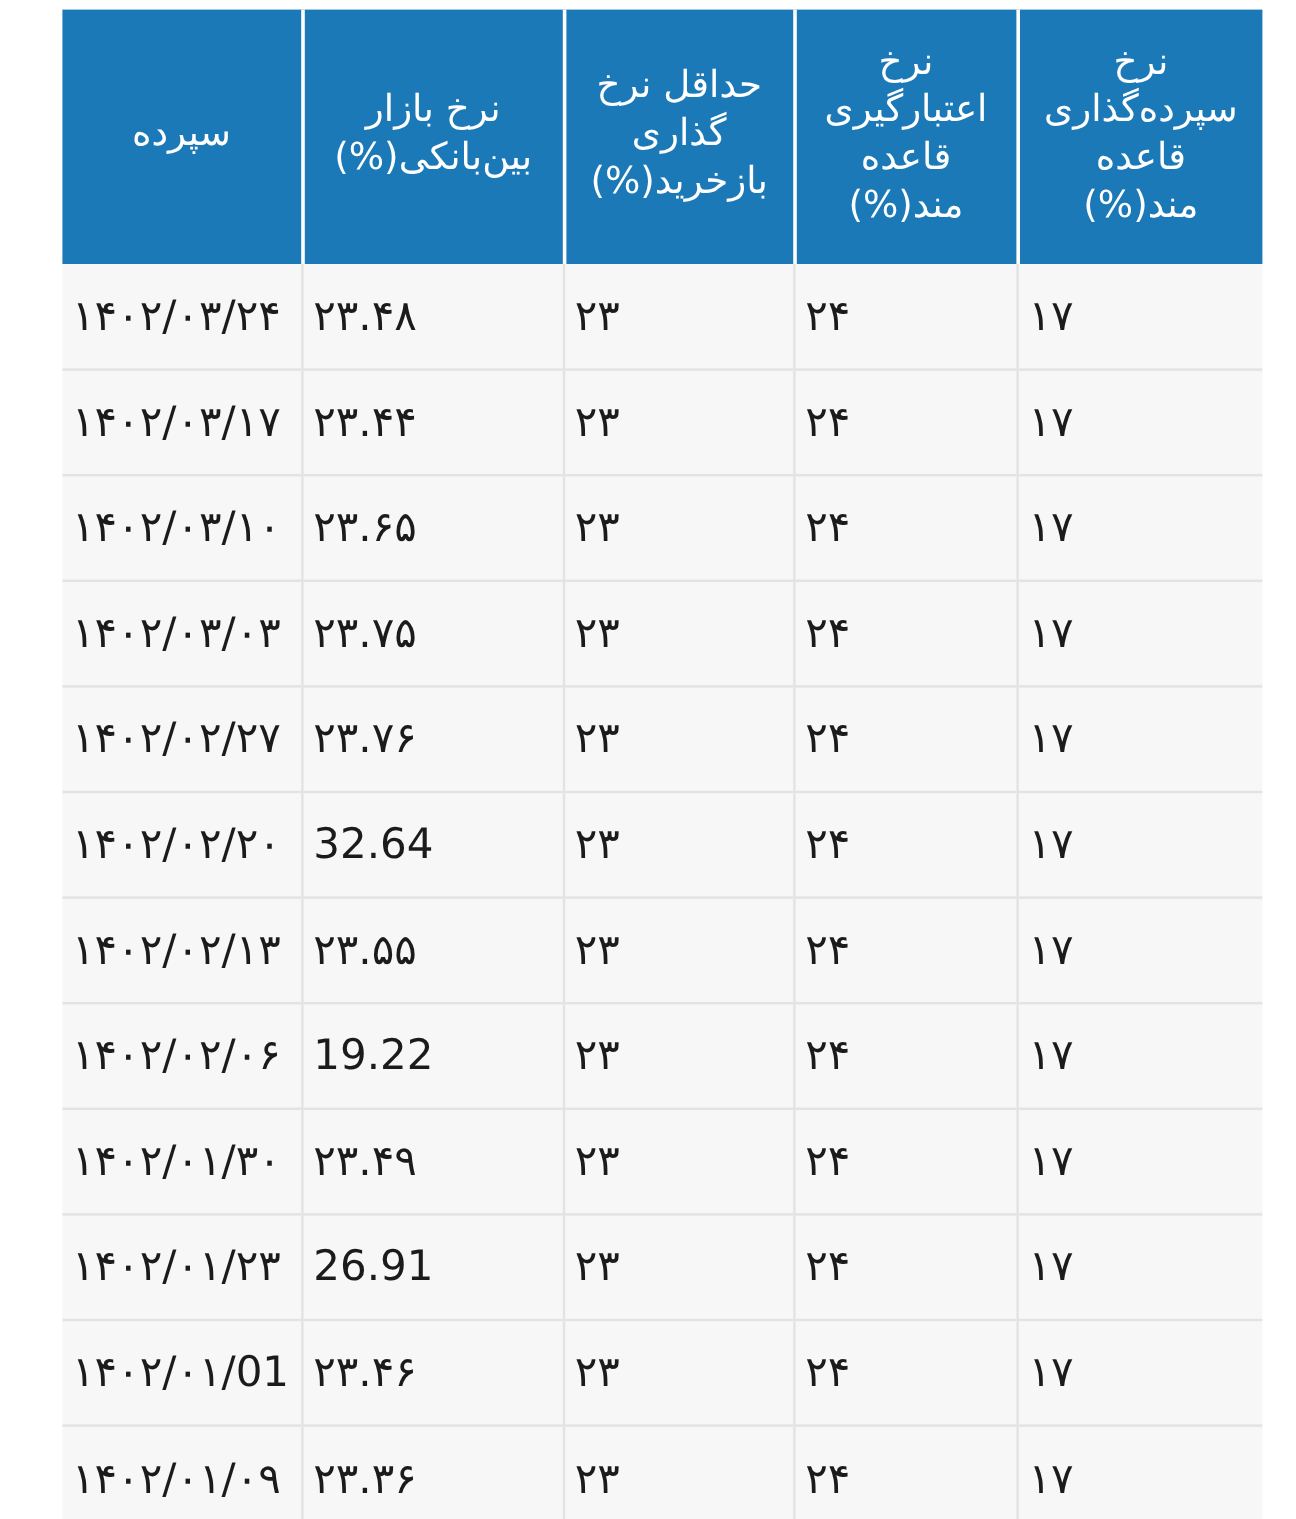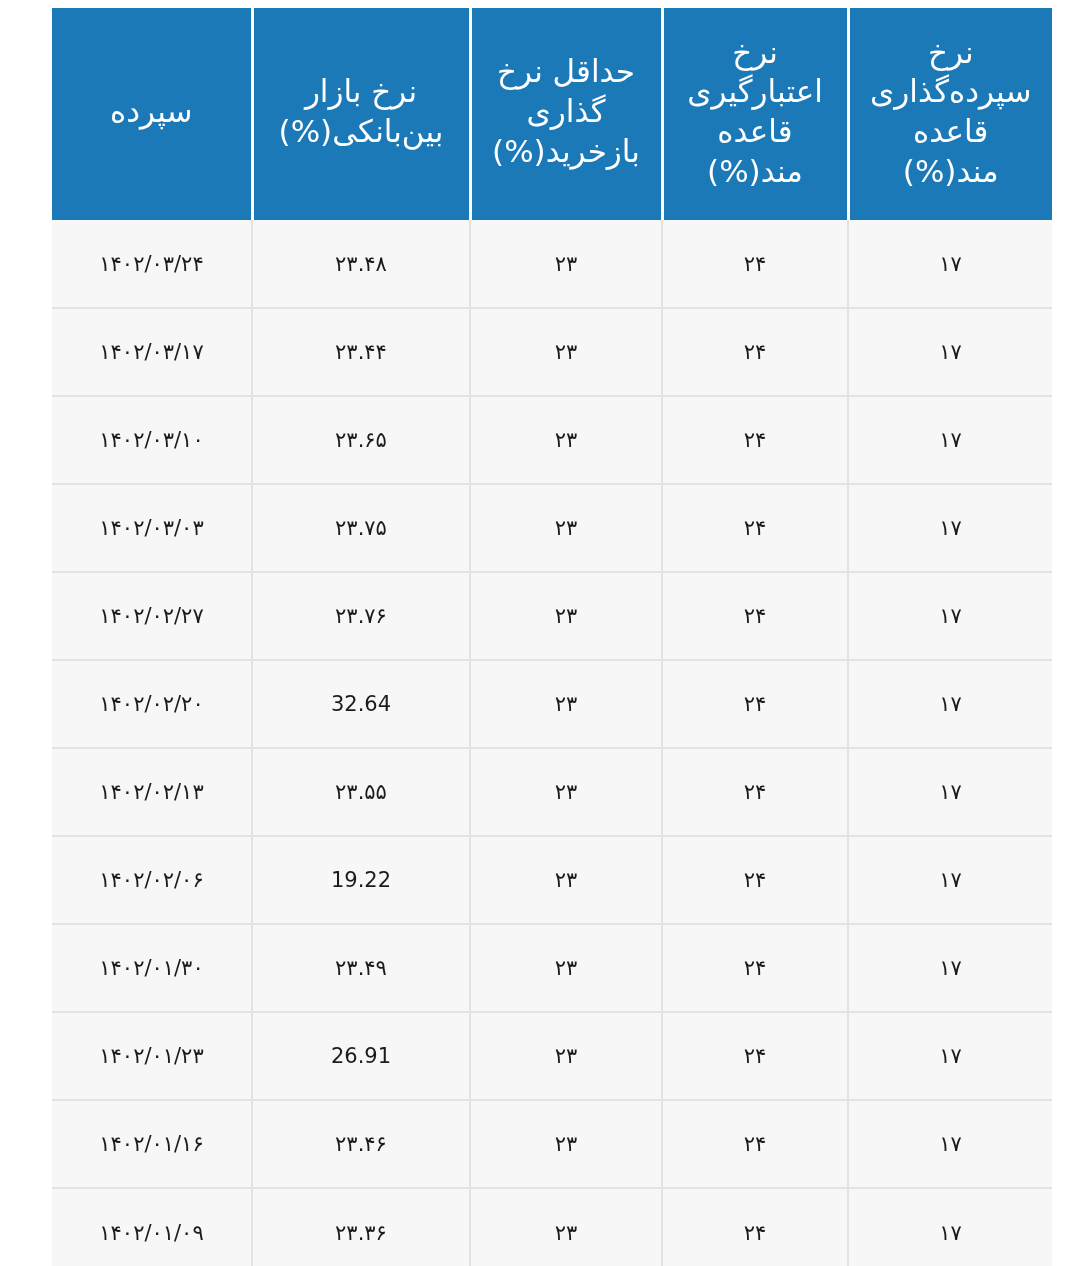--- a/index.html
+++ b/index.html
@@ -50,22 +50,22 @@
     height: 212px;
     border-left: 3px solid #ffffff;
     box-sizing: border-box;
   }
   table.rates thead th:last-child {
     border-left: none;
   }
   table.rates tbody td {
     background: #f7f7f7;
     color: #1b1b1b;
-    font-size: 21px;
-    text-align: center;
+    font-size: 35px;
+    text-align: left;
     vertical-align: middle;
     height: 88px;
     padding: 4px 8px;
     border-bottom: 2px solid #e3e3e3;
     border-left: 2px solid #e3e3e3;
     box-sizing: border-box;
     white-space: nowrap;
   }
   table.rates tbody td:last-child {
     border-left: none;
@@ -185,21 +185,21 @@
           <td>۲۴</td>
           <td>۲۳</td>
           <td>26.91</td>
           <td>۱۴۰۲/۰۱/۲۳</td>
         </tr>
         <tr>
           <td>۱۷</td>
           <td>۲۴</td>
           <td>۲۳</td>
           <td>۲۳.۴۶</td>
-          <td>۱۴۰۲/۰۱/۱۶</td>
+          <td>۱۴۰۲/۰۱/01</td>
         </tr>
         <tr>
           <td>۱۷</td>
           <td>۲۴</td>
           <td>۲۳</td>
           <td>۲۳.۳۶</td>
           <td>۱۴۰۲/۰۱/۰۹</td>
         </tr>
       </tbody>
     </table>

